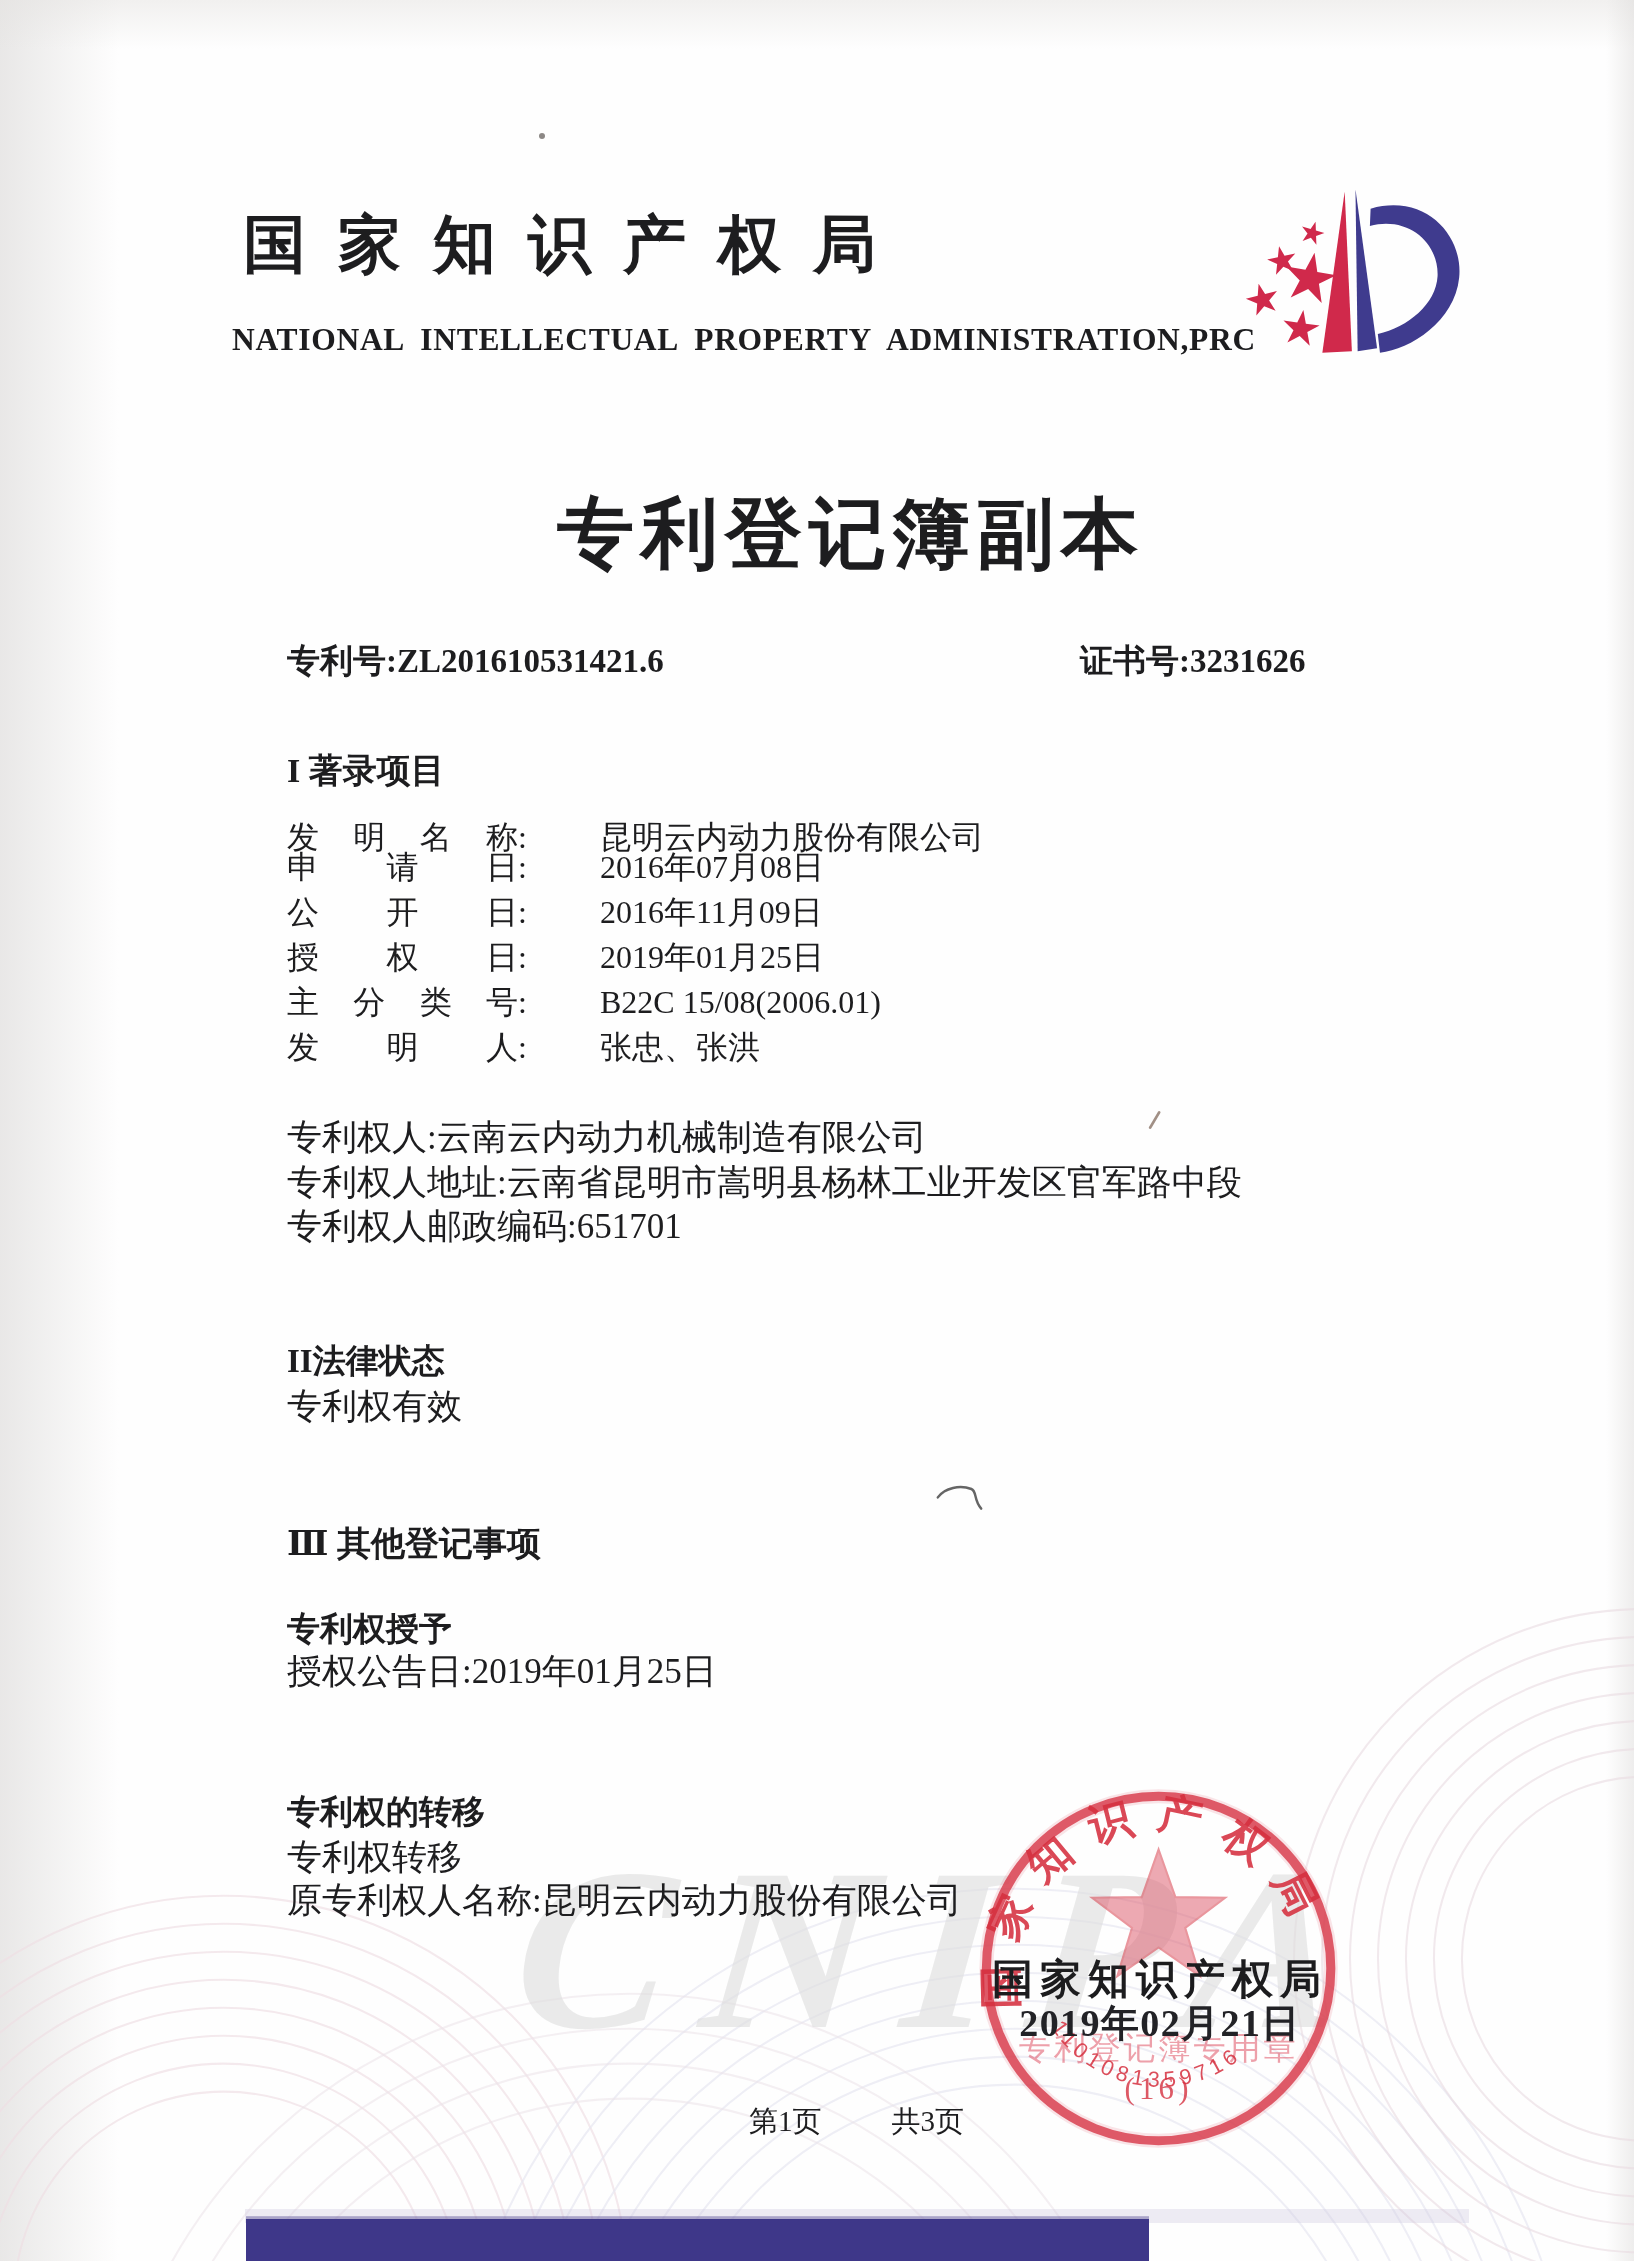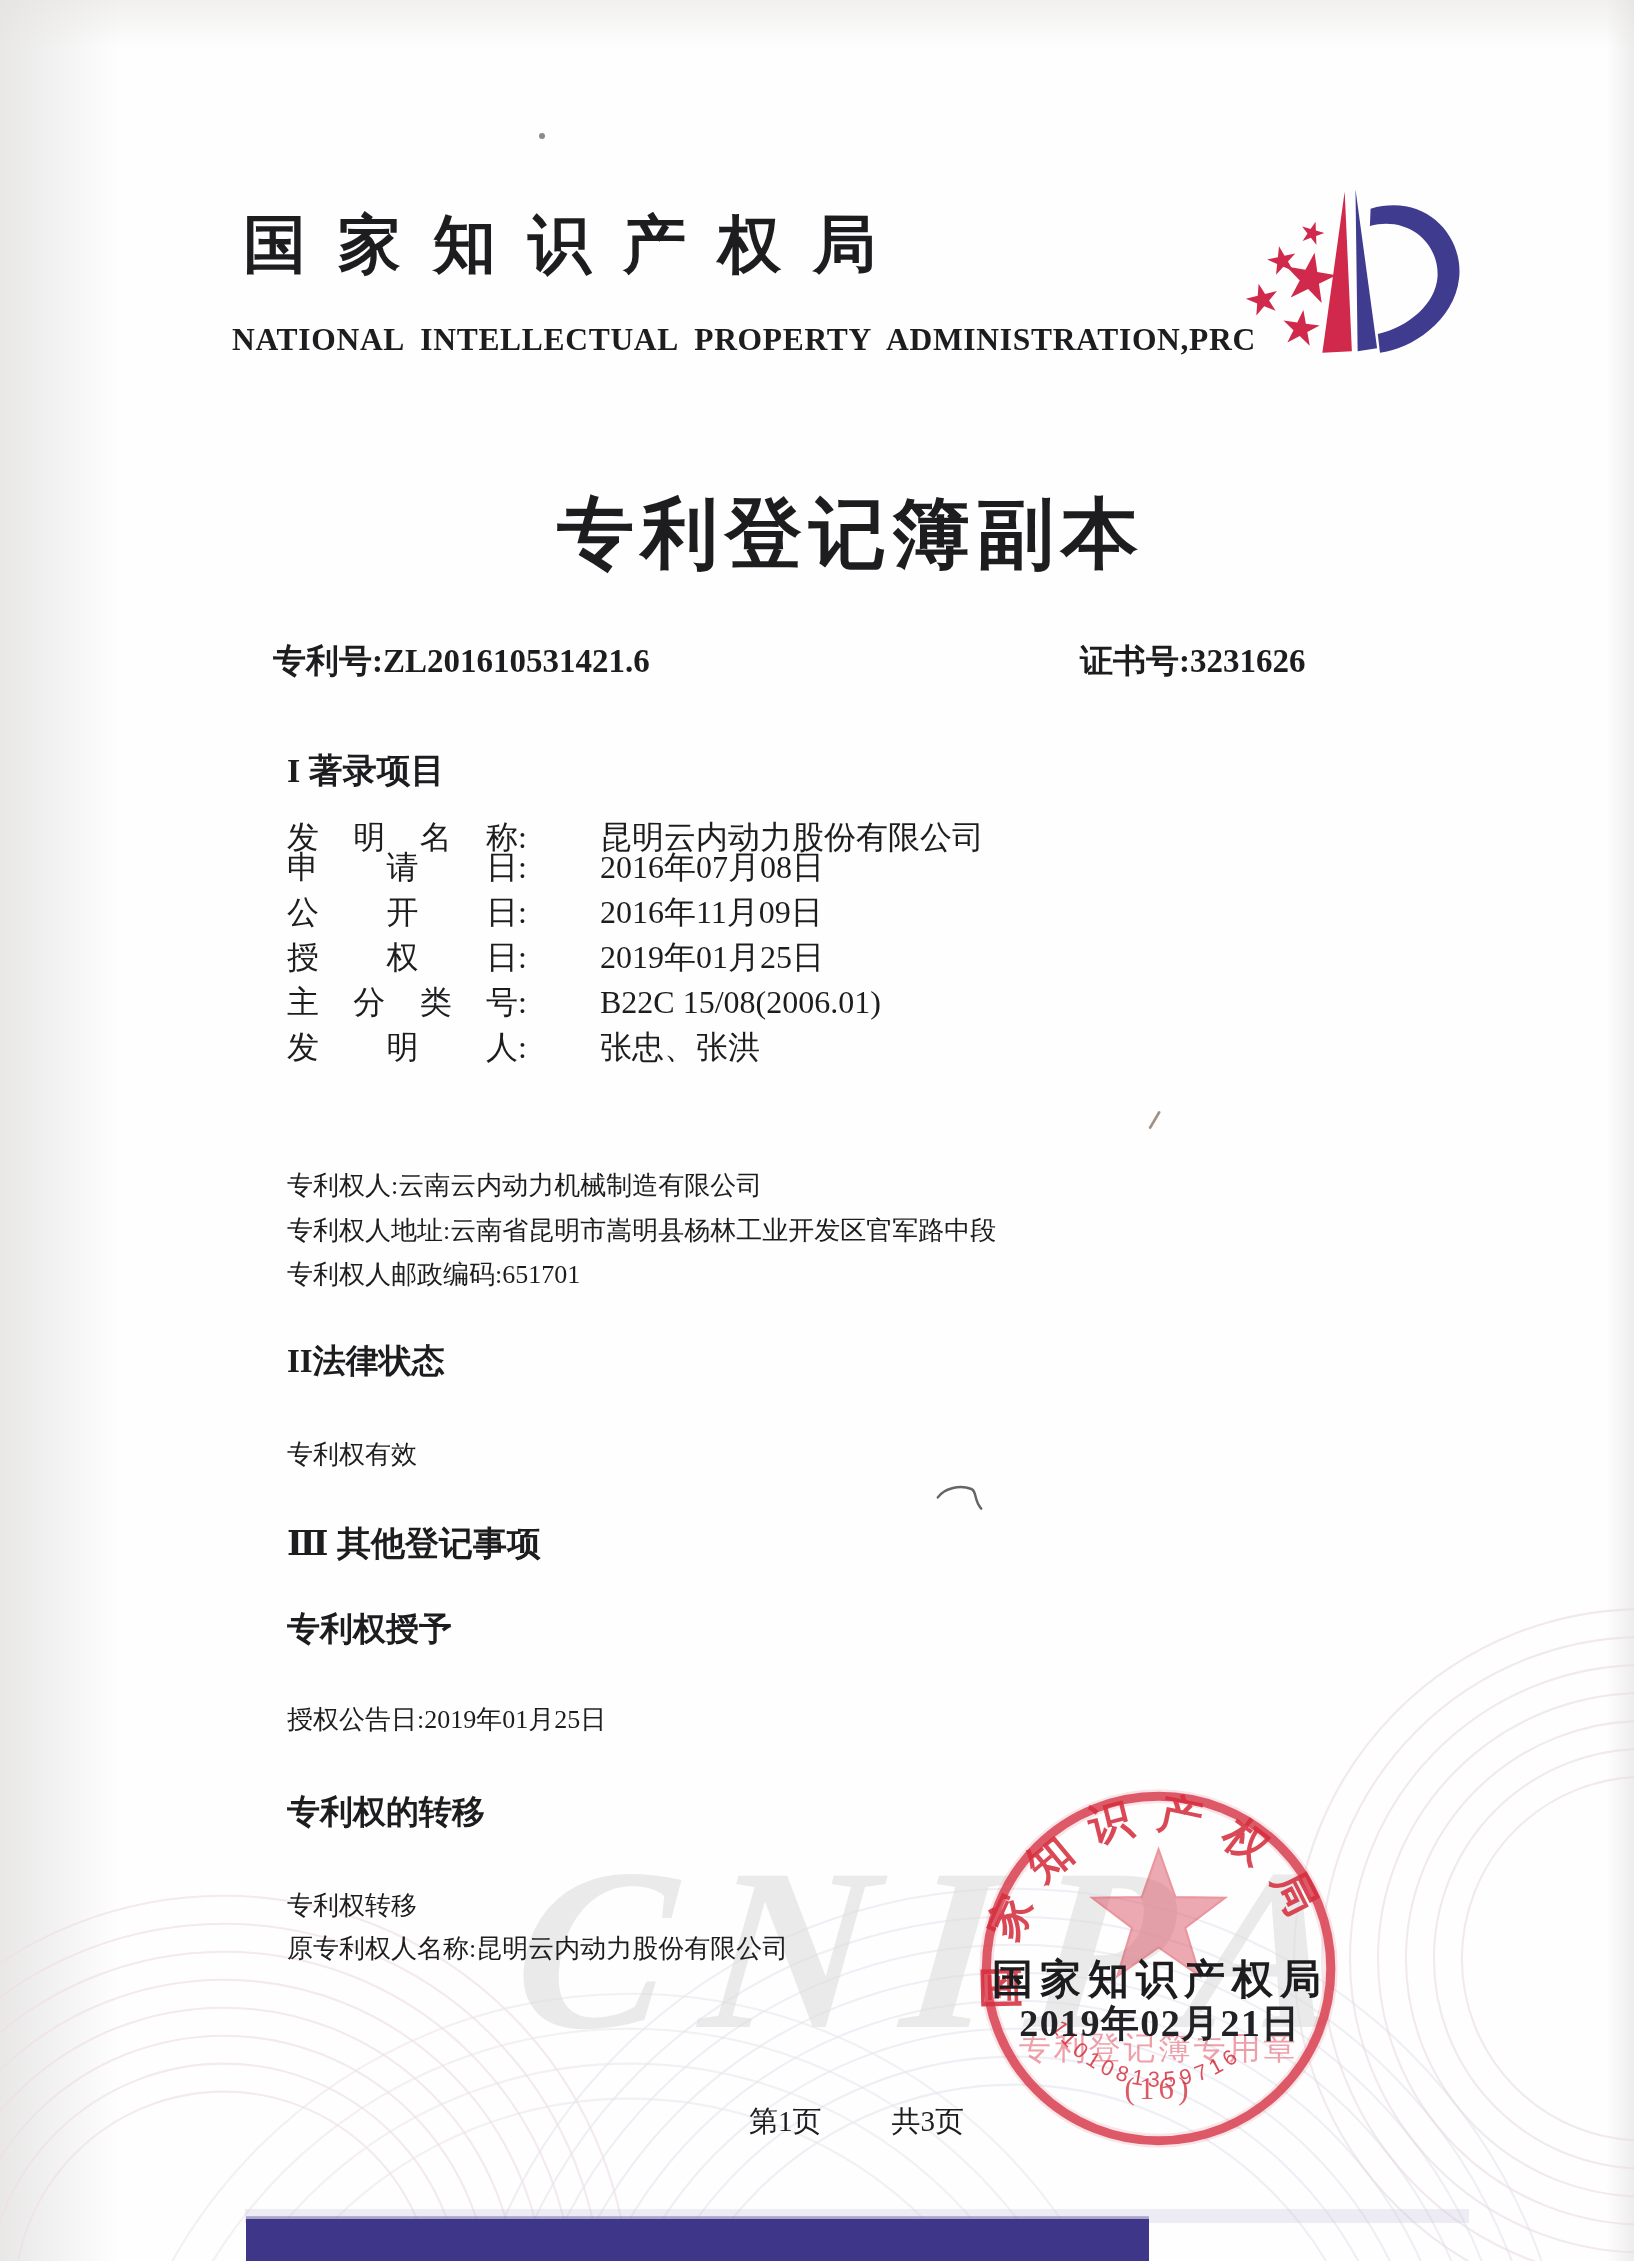--- a/index.html
+++ b/index.html
@@ -16,25 +16,25 @@
   .agency-cn{left:243px;top:210px;font-size:63px;font-weight:bold;letter-spacing:32px;
     line-height:70px;white-space:nowrap;z-index:3;}
   .agency-en{left:232px;top:322px;font-size:31.5px;font-weight:bold;letter-spacing:0.7px;
     word-spacing:8.4px;line-height:36px;white-space:nowrap;z-index:3;}
 
   .logo{left:1223px;top:155px;width:252px;height:224px;z-index:3;}
 
   .doc-title{left:0;top:492px;width:1634px;text-align:center;font-size:77px;font-weight:bold;
     letter-spacing:7px;line-height:85px;transform:translateX(34px);white-space:nowrap;z-index:3;}
 
-  .idline-left{left:273px;top:640px;font-size:33px;font-weight:bold;line-height:43px;white-space:nowrap;z-index:3;}
+  .idline-left{left:287px;top:640px;font-size:33px;font-weight:bold;line-height:43px;white-space:nowrap;z-index:3;}
   .idline-right{left:1080px;top:640px;font-size:33px;font-weight:bold;line-height:43px;white-space:nowrap;z-index:3;}
 
   .sec-heading{font-size:34px;font-weight:bold;line-height:43px;white-space:nowrap;z-index:3;}
-  .body-line{font-size:26px;line-height:43px;white-space:nowrap;z-index:3;margin-top:48px;}
+  .body-line{font-size:35px;line-height:43px;white-space:nowrap;z-index:3;}
 
   .bib-row{position:absolute;left:287px;height:43px;font-size:32px;line-height:43px;white-space:nowrap;z-index:3;}
   .bib-label{display:inline-block;width:231px;text-align:justify;text-align-last:justify;vertical-align:top;}
   .bib-colon{display:inline-block;vertical-align:top;}
   .bib-value{position:absolute;left:313px;top:0;white-space:nowrap;}
 
   .footer{left:749px;top:2075px;font-size:29px;line-height:36px;white-space:nowrap;z-index:3;margin-top:28px;}
   .footer .gap{display:inline-block;width:70px;}
 
   .waves{left:0;top:1469px;width:1634px;height:792px;z-index:1;pointer-events:none;}

